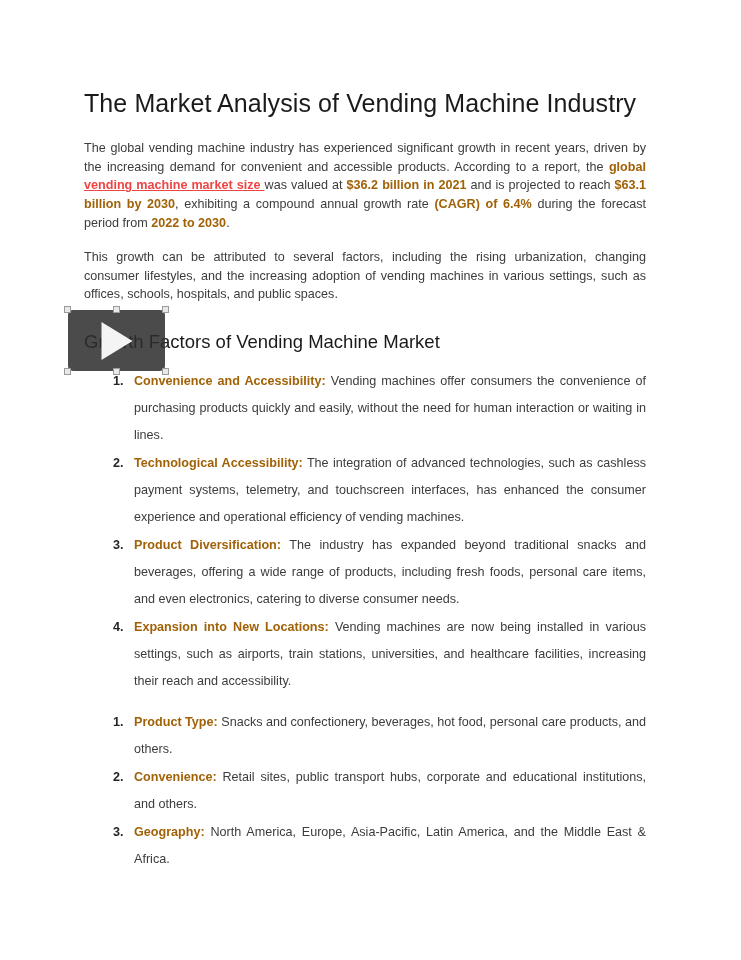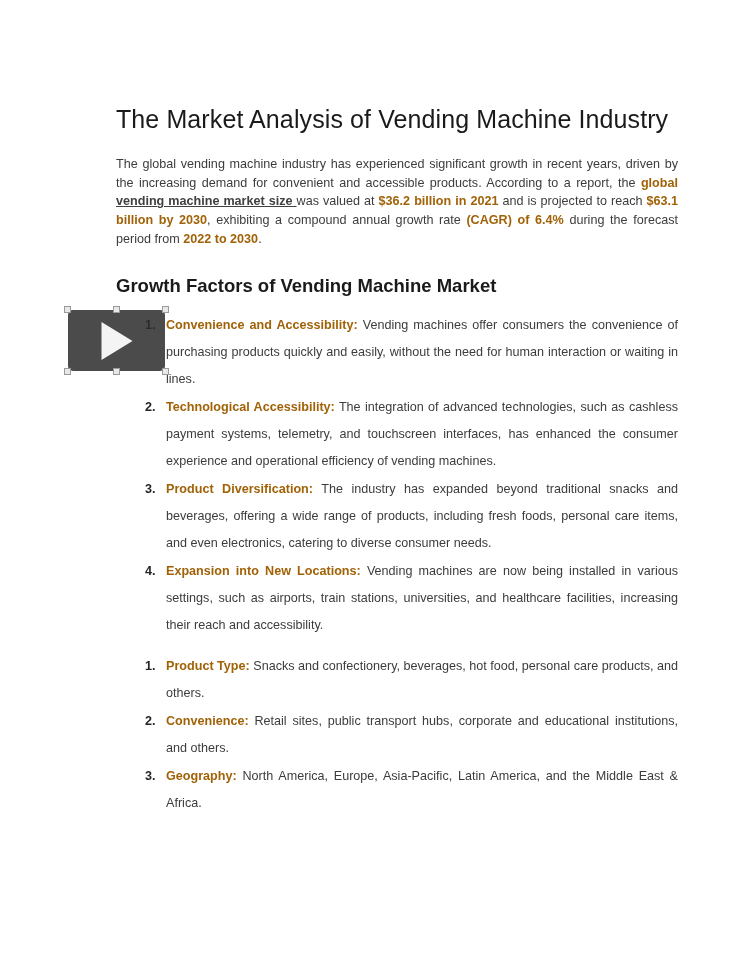--- a/index.html
+++ b/index.html
@@ -22,37 +22,36 @@
     left: 0;
     top: 0;
     width: 741px;
     height: 960px;
     background: #ffffff;
   }
 
   #content {
     position: absolute;
     left: 84px;
-    top: 104px;
+    top: 88px;
     width: 562px;
-    margin-left: 32px;
   }
 
   .doc-title {
     font-size: 25px;
     font-weight: 400;
     color: #1a1a1a;
     line-height: 1.25;
     margin: 0 0 20px 0;
     letter-spacing: 0.1px;
   }
 
   .h2 {
     font-size: 18.5px;
-    font-weight: 700;
+    font-weight: 400;
     color: #1a1a1a;
     line-height: 1.3;
     margin: 26px 0 14px 0;
     position: relative;
   }
 
   p.para {
     font-size: 12.6px;
     line-height: 18.6px;
     color: #3c3c3c;
@@ -64,21 +63,21 @@
   p.para.tight {
     margin-bottom: 8px;
   }
 
   b, strong, .b {
     font-weight: 700;
     color: #a16207;
   }
 
   a.doclink {
-    color: #404040;
+    color: #ef4444;
     font-weight: 700;
     text-decoration: underline;
     text-underline-offset: 1px;
   }
 
   ol.numlist {
     margin: 4px 0 14px 0;
     padding: 0;
     list-style: none;
     counter-reset: itm;
@@ -155,20 +154,21 @@
 <body>
 
 <div id="page">
 
   <div id="content">
 
     <h1 class="doc-title">The Market Analysis of Vending Machine Industry</h1>
 
     <p class="para"><span>The global vending machine industry has experienced significant growth in recent years, driven by the increasing demand for convenient and accessible products. According to a report, the </span><b class="b">global </b><a class="doclink" href="#">vending machine market size </a><span>was valued at </span><b class="b">$36.2 billion in 2021</b><span> and is projected to reach </span><b class="b">$63.1 billion by 2030</b><span>, exhibiting a compound annual growth rate </span><b class="b">(CAGR) of 6.4%</b><span> during the forecast period from </span><b class="b">2022 to 2030</b><span>.</span></p>
 
+    <p class="para">This growth can be attributed to several factors, including the rising urbanization, changing consumer lifestyles, and the increasing adoption of vending machines in various settings, such as offices, schools, hospitals, and public spaces.</p>
 
     <h2 class="h2">Growth Factors of Vending Machine Market</h2>
 
 
     <ol class="numlist">
       <li><b class="b">Convenience and Accessibility:</b><span> Vending machines offer consumers the convenience of purchasing products quickly and easily, without the need for human interaction or waiting in lines.</span></li>
       <li><b class="b">Technological Accessibility:</b><span> The integration of advanced technologies, such as cashless payment systems, telemetry, and touchscreen interfaces, has enhanced the consumer experience and operational efficiency of vending machines.</span></li>
       <li><b class="b">Product Diversification:</b><span> The industry has expanded beyond traditional snacks and beverages, offering a wide range of products, including fresh foods, personal care items, and even electronics, catering to diverse consumer needs.</span></li>
       <li><b class="b">Expansion into New Locations:</b><span> Vending machines are now being installed in various settings, such as airports, train stations, universities, and healthcare facilities, increasing their reach and accessibility.</span></li>
     </ol>

